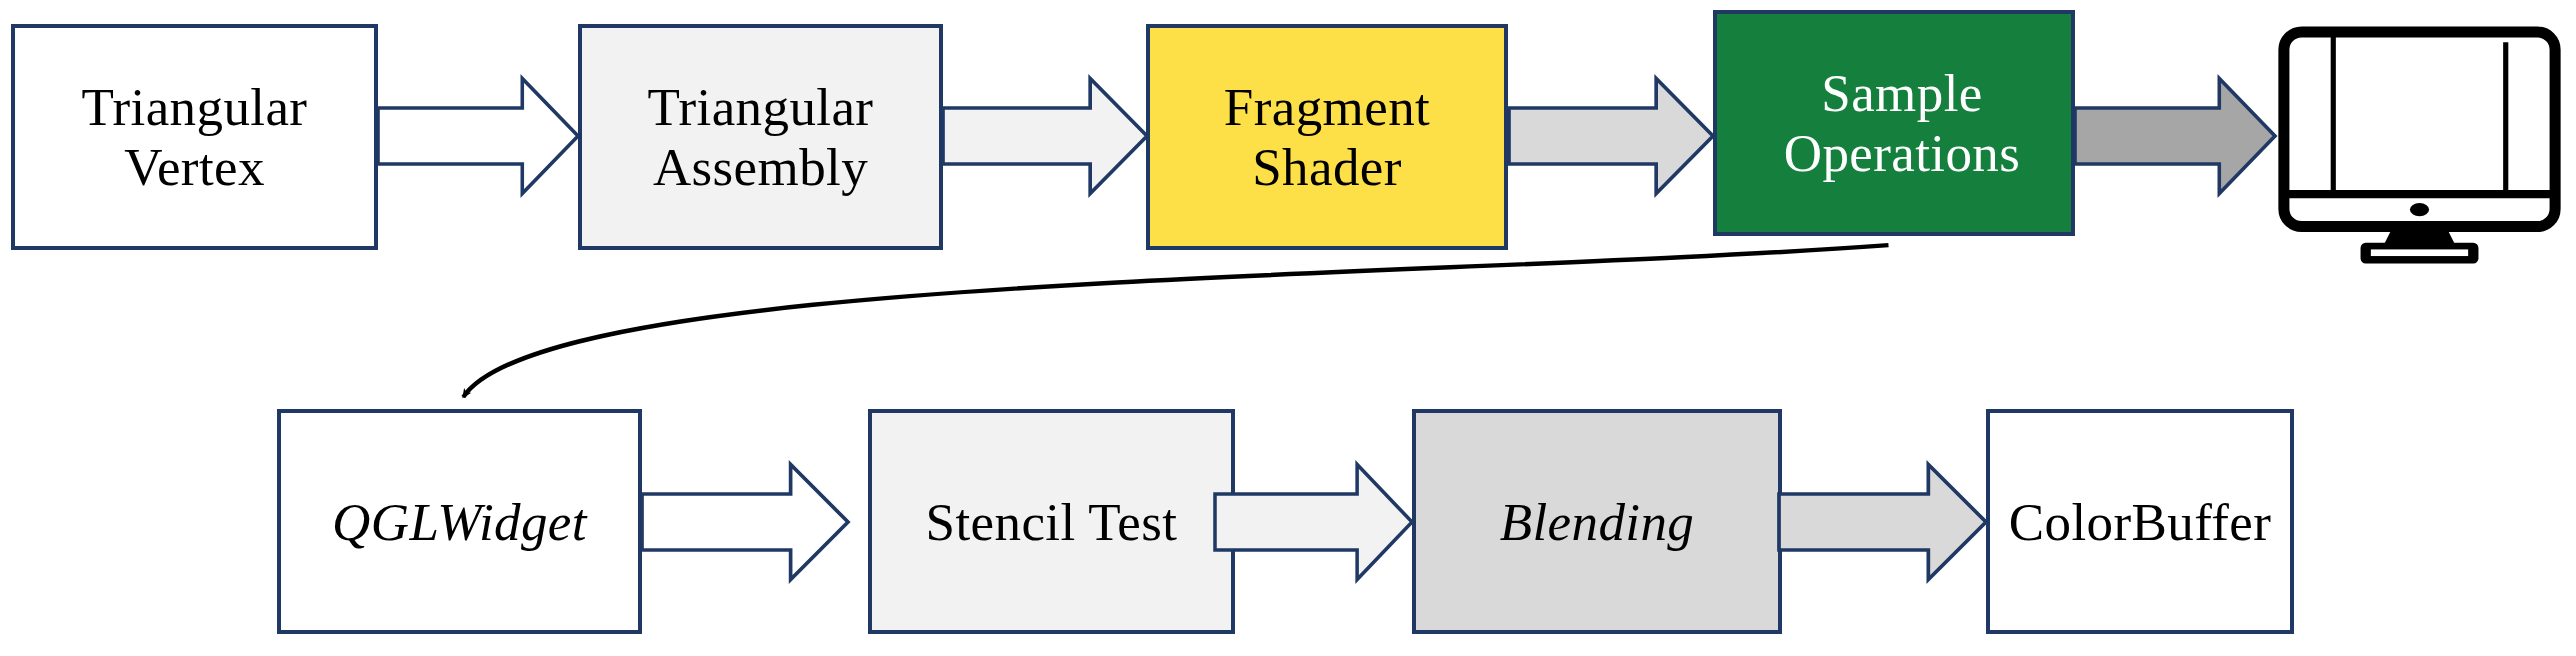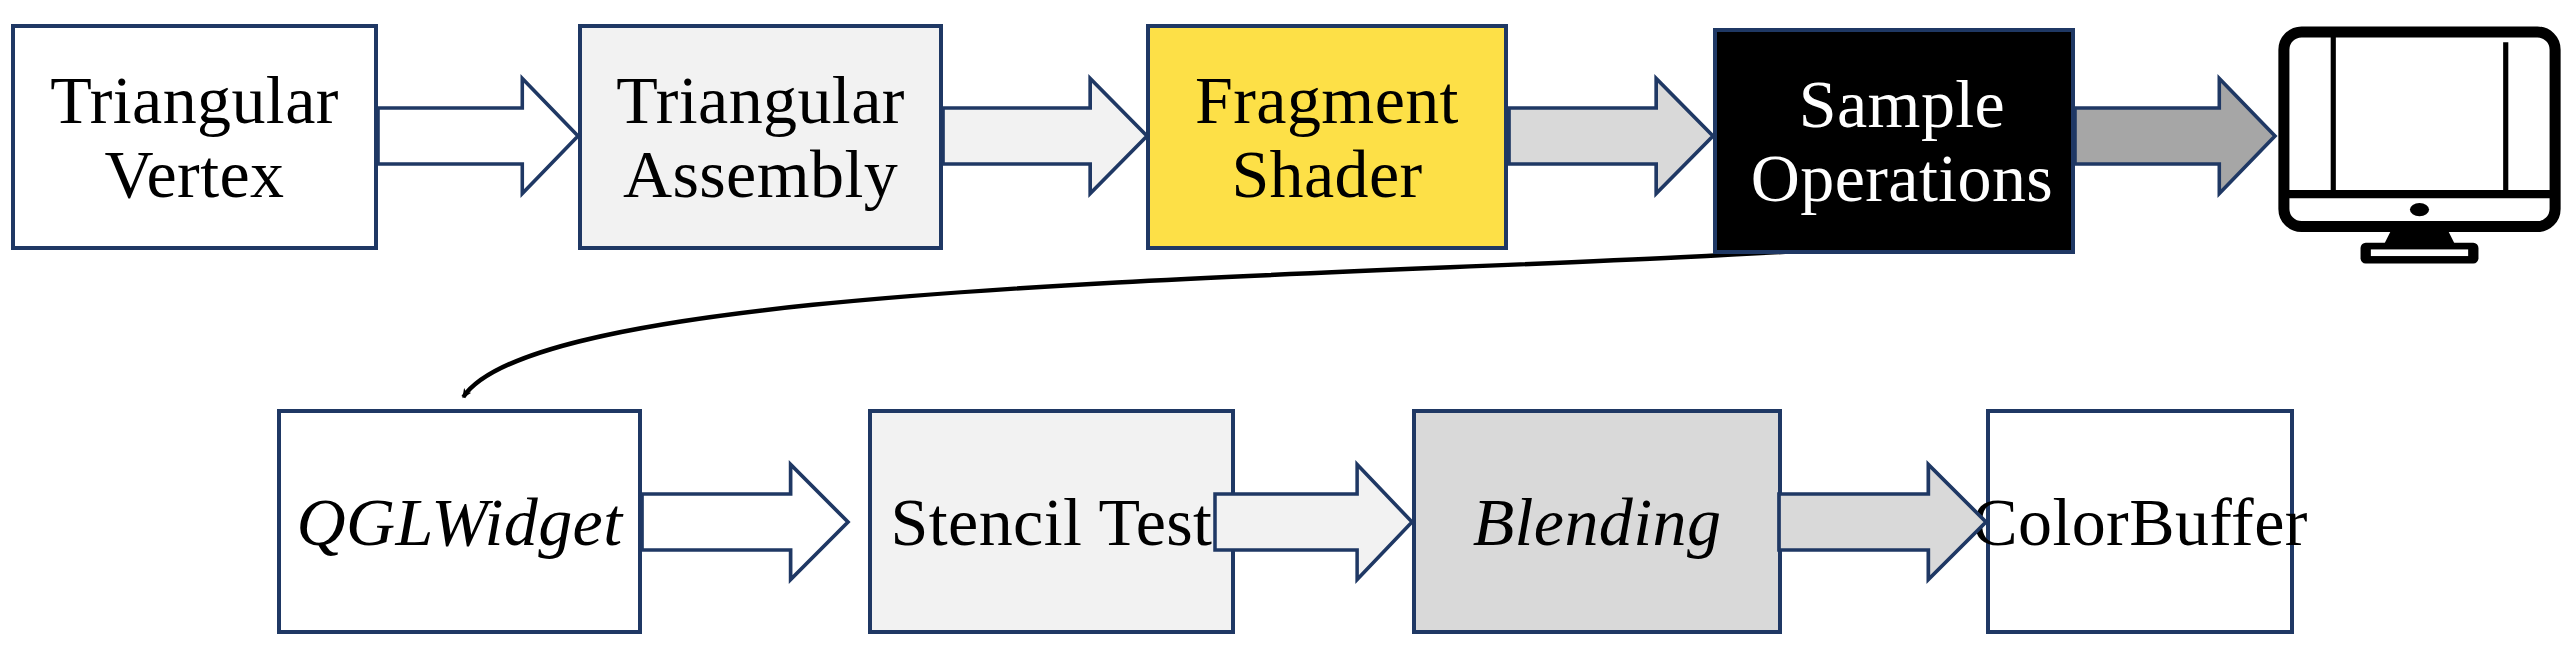--- a/index.html
+++ b/index.html
@@ -14,22 +14,22 @@
   .node {
     position: absolute;
     box-sizing: border-box;
     border: 4.4px solid #1F3864;
     display: flex;
     align-items: center;
     justify-content: center;
     text-align: center;
   }
   .node-label {
-    font-size: 68px;
-    line-height: 74px;
+    font-size: 53px;
+    line-height: 60px;
     white-space: pre-line;
     letter-spacing: 0.4px;
   }
   svg.flow-arrow {
     position: absolute;
     height: 118px;
     overflow: visible;
   }
   svg.overlay {
     position: absolute;
@@ -69,21 +69,21 @@
   <div class="node" style="left: 578px; top: 23.6px; width: 365px; height: 226px; background: rgb(242, 242, 242); border-color: rgb(31, 56, 100); color: rgb(0, 0, 0);">
     <span class="node-label">Triangular
 Assembly</span>
   </div>
 
   <div class="node" style="left: 1146px; top: 23.6px; width: 362px; height: 226px; background: #fde047; border-color: rgb(31, 56, 100); color: rgb(0, 0, 0);">
     <span class="node-label">Fragment
 Shader</span>
   </div>
 
-  <div class="node" style="left: 1713px; top: 28px; width: 362px; height: 226px; background: #000000; border-color: rgb(31, 56, 100); color: rgb(255, 255, 255); padding-left: 16px;">
+  <div class="node" style="left: 1713px; top: 10px; width: 362px; height: 226px; background: #15803d; border-color: rgb(31, 56, 100); color: rgb(255, 255, 255); padding-left: 16px;">
     <span class="node-label">Sample
 Operations</span>
   </div>
 
   <div class="node" style="left: 277px; top: 409px; width: 365px; height: 225px; background: rgb(255, 255, 255); border-color: rgb(31, 56, 100); color: rgb(0, 0, 0); font-style: italic;">
     <span class="node-label">QGLWidget</span>
   </div>
 
   <div class="node" style="left: 868px; top: 409px; width: 367px; height: 225px; background: rgb(242, 242, 242); border-color: rgb(31, 56, 100); color: rgb(0, 0, 0);">
     <span class="node-label">Stencil Test</span>

